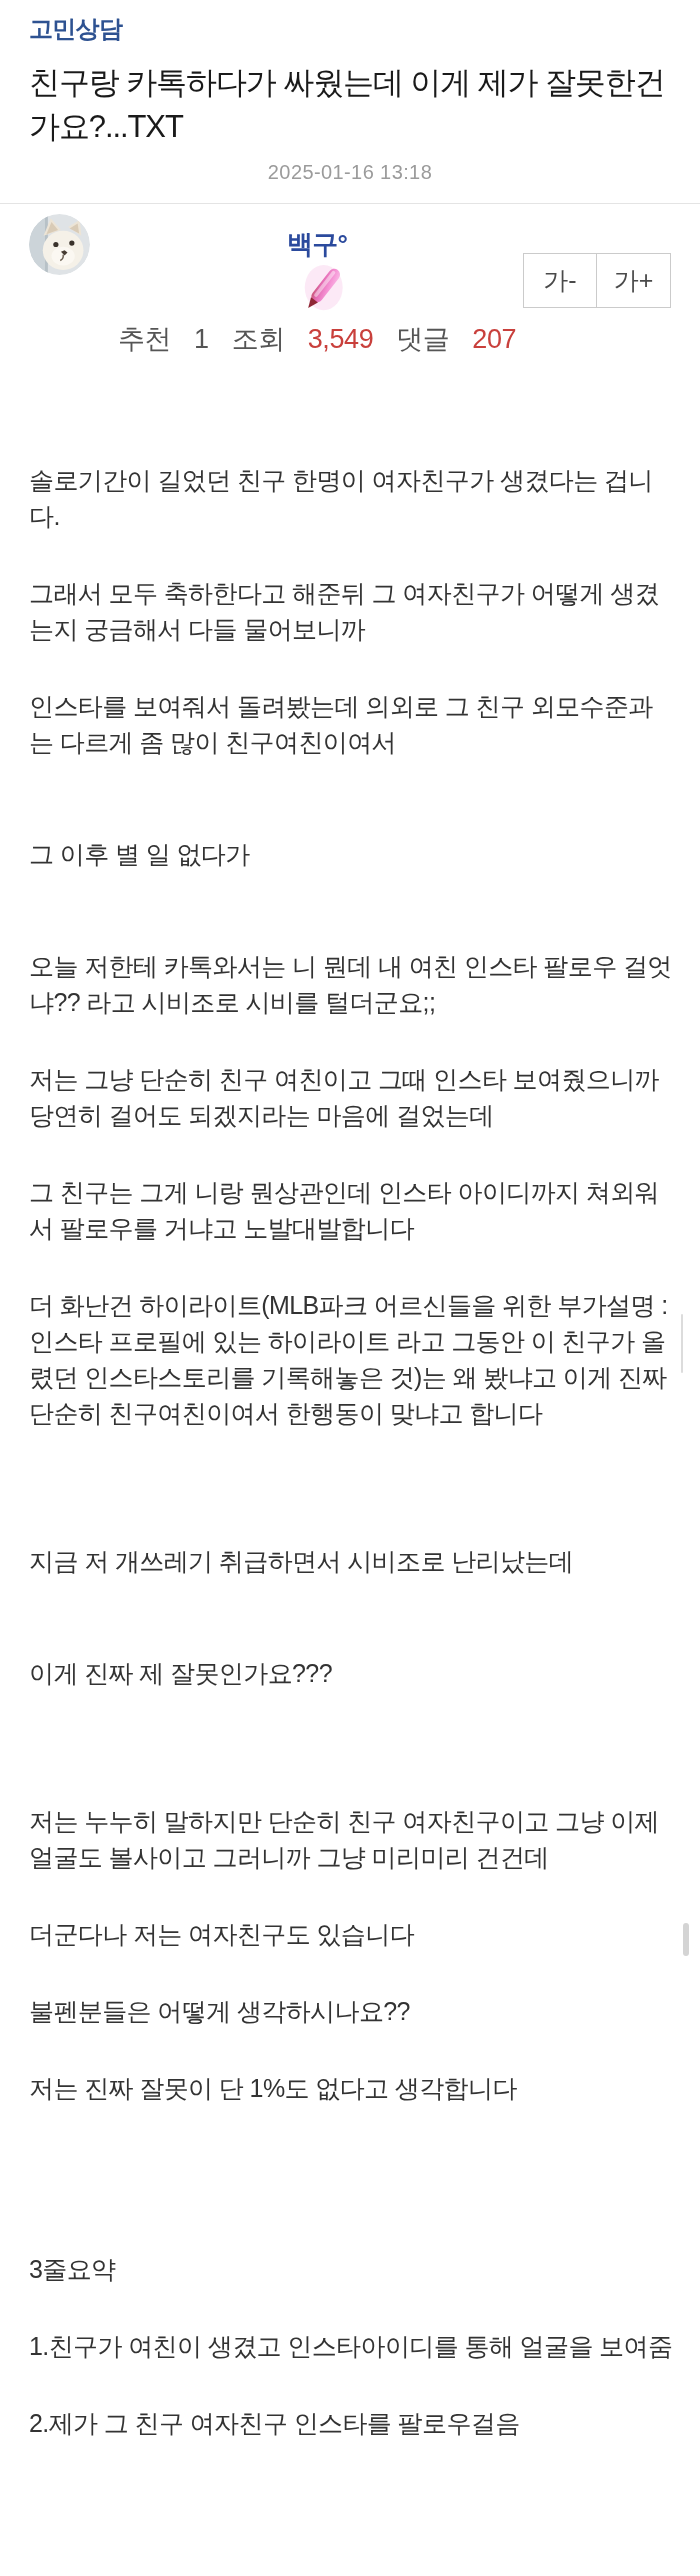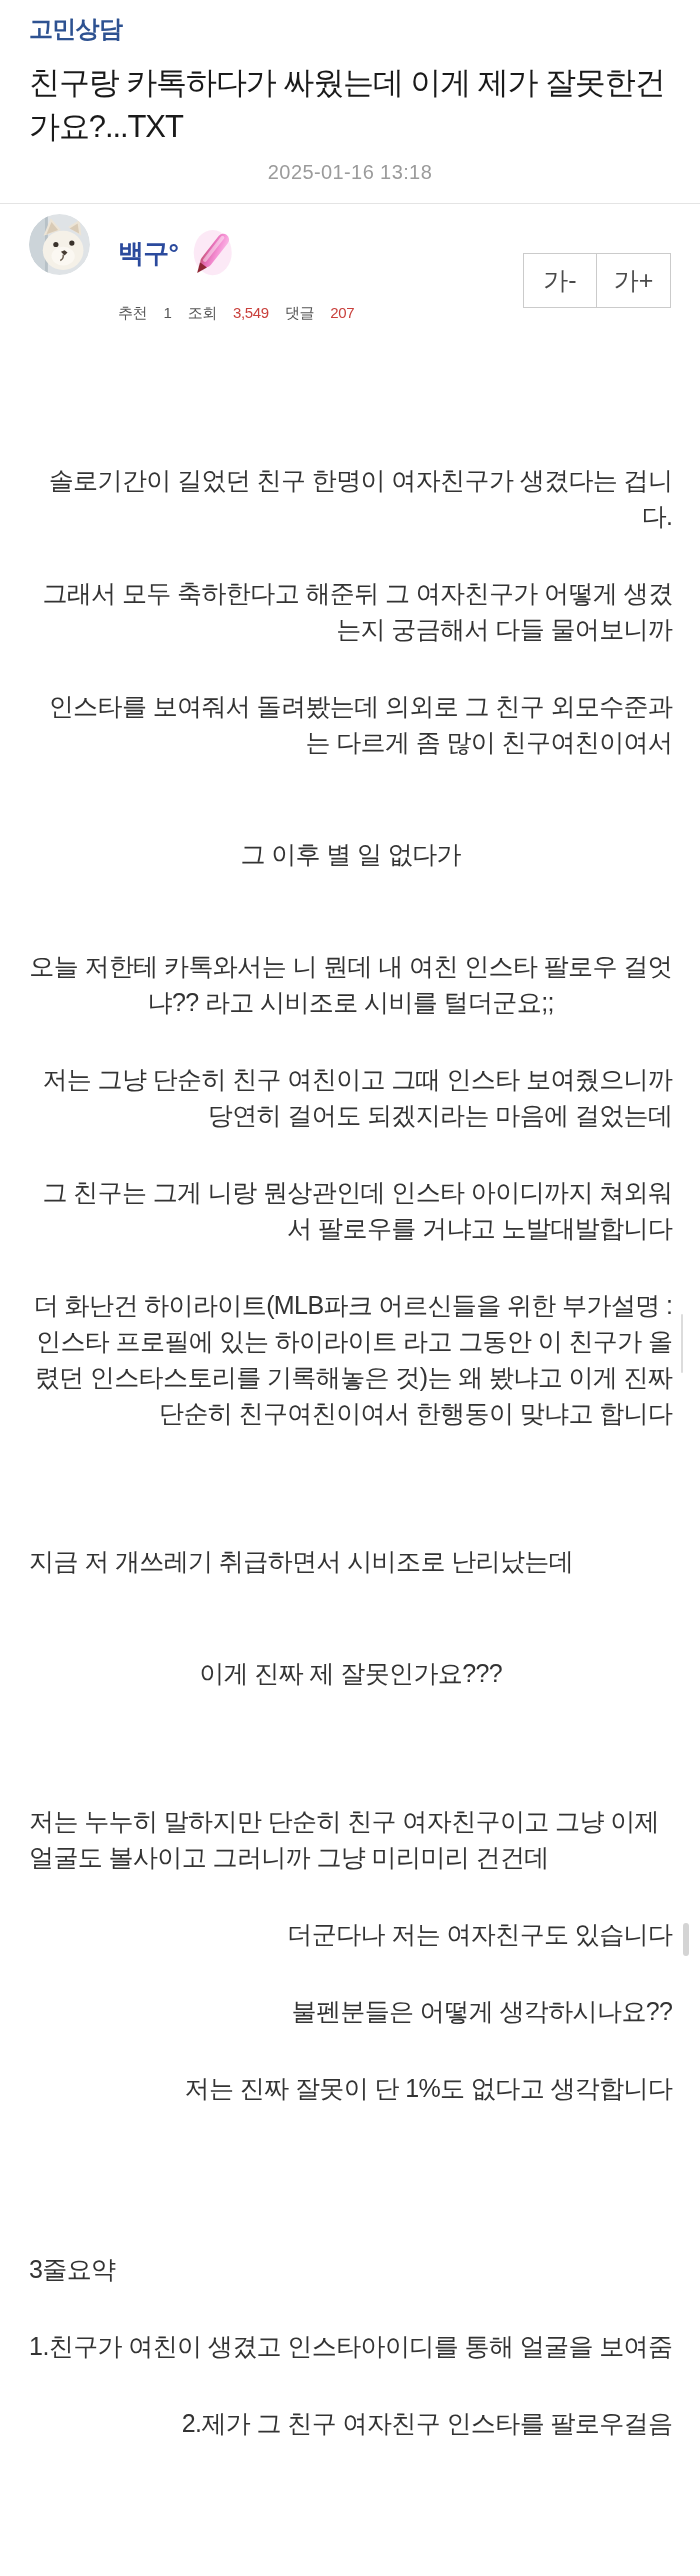--- a/index.html
+++ b/index.html
@@ -21,43 +21,43 @@
   .date { margin-top:11.6px; font-size:20px; color:#9b9b9b; letter-spacing:0.4px;text-align:center; }
   .divider { border:none; border-top:1.5px solid #e4e4e4; margin-top:19px; }
   .author-row { position:relative; padding:10px 29px 0 29px; height:106px; }
   .author-flex { display:flex; }
   .avatar {
     width:61px; height:61px; border-radius:50%; overflow:hidden; flex:0 0 61px;
     cursor:pointer;
   }
   .avatar svg { display:block; }
   .author-info { margin-left:28px; padding-top:13px; }
-  .name-row { display:flex; align-items:center; }
+  .name-row { display:flex; align-items:center;flex-direction:column; }
   .author-name {
     font-size:26px; font-weight:700; color:#2b4a9d; letter-spacing:-0.7px; cursor:pointer;
   }
   .pen-icon { margin-left:11.6px; width:44px; height:54px; display:inline-block; }
-  .stats { margin-top:23px; font-size:15px; color:#555555; letter-spacing:-0.4px; }
+  .stats { margin-top:5px; font-size:27px; color:#555555; letter-spacing:-0.4px; }
   .stats .sp { display:inline-block; width:8.7px; }
   .stat-red { color:#c9403c; }
   .font-controls { position:absolute; right:29px; top:49px; display:flex; }
   .font-btn {
     width:75px; height:55px; background:#ffffff; border:1.5px solid #cbcbcb;
     font-size:25px; color:#4a4a4a; font-family:inherit; cursor:pointer;
     display:flex; align-items:center; justify-content:center;
   }
   .font-btn + .font-btn { margin-left:-1.5px; }
   .post-body { padding:0 27.6px 0 29px; margin-top:152px; }
   .post-body p {
     font-size:25px; line-height:36px; color:#333333; letter-spacing:-0.6px;
     word-break:break-all;
   }
   .gap-0 { margin-top:0; }
-  .gap-1 { margin-top:41px;text-align:right; }
-  .gap-2 { margin-top:76px;text-align:center; }
+  .gap-1 { margin-top:41px; }
+  .gap-2 { margin-top:76px; }
   .gap-3 { margin-top:112px; }
   .gap-4 { margin-top:145px; }
   .scroll-line {
     position:absolute; right:16.7px; top:1314px; width:2.2px; height:59px;
     background:#dcdcdc; border-radius:1.5px;
   }
   .scroll-thumb {
     position:absolute; right:11px; top:1923px; width:6.5px; height:33px;
     background:#d4d4d4; border-radius:3.6px;
   }

